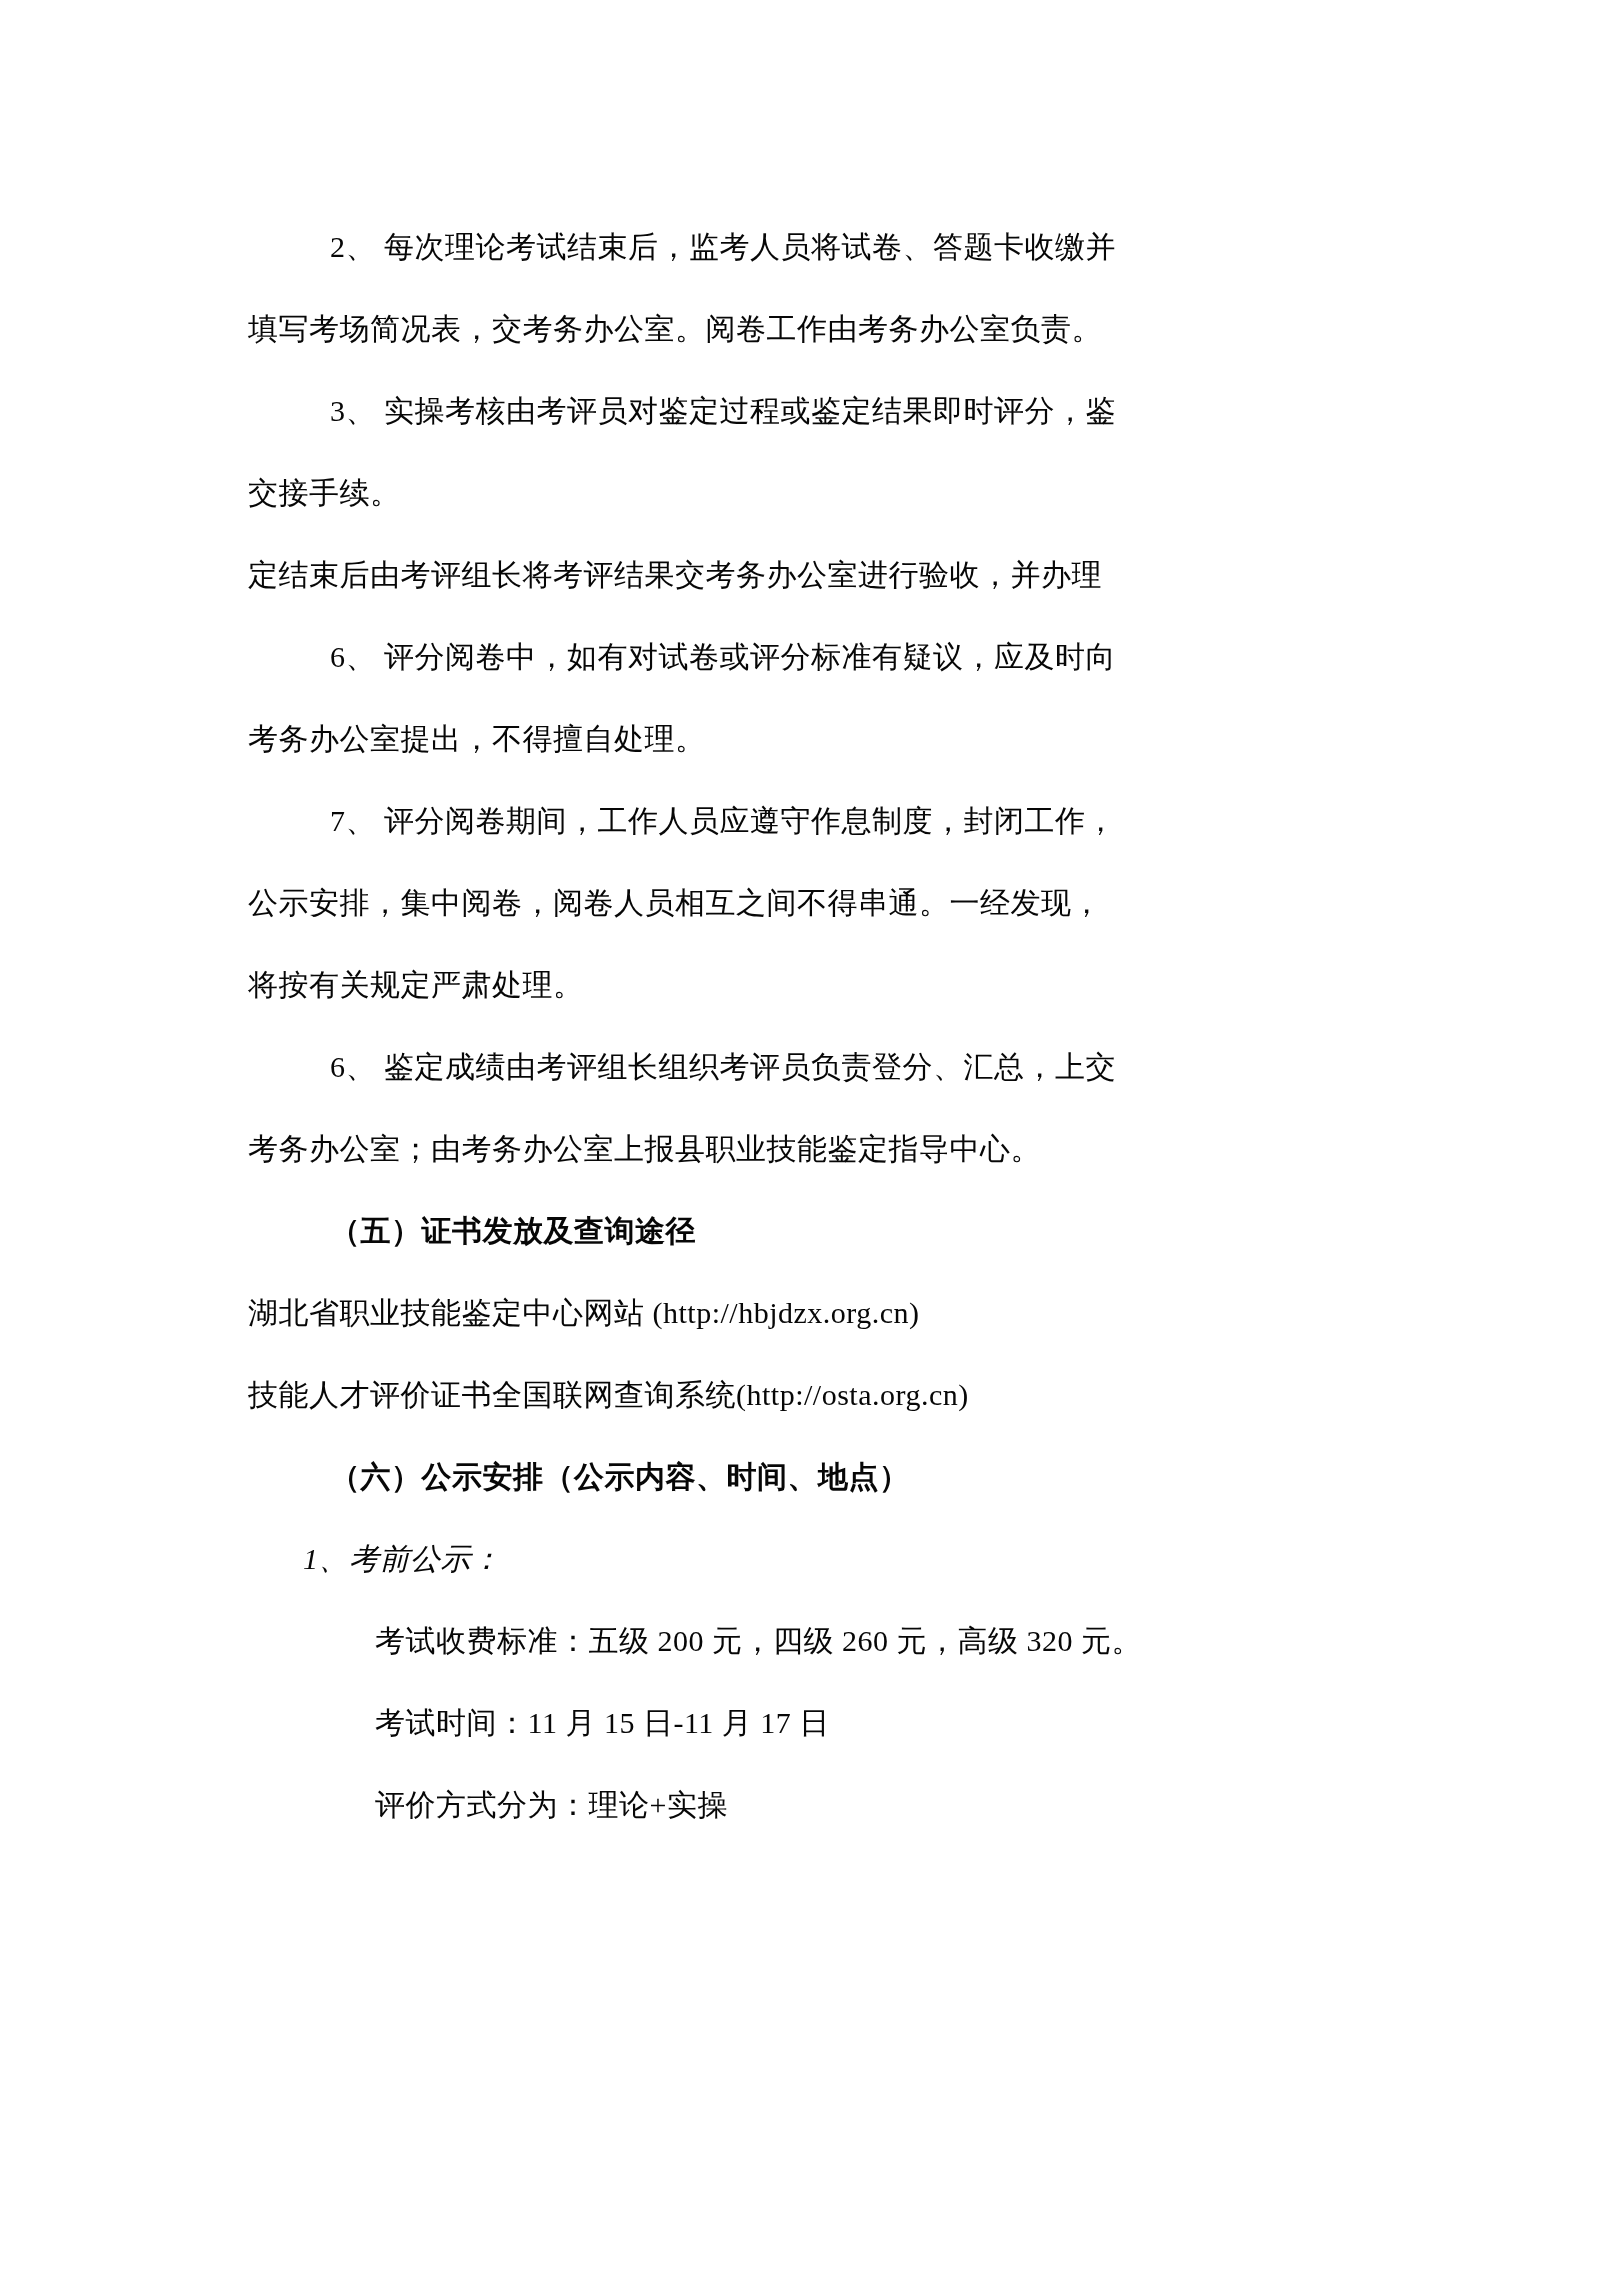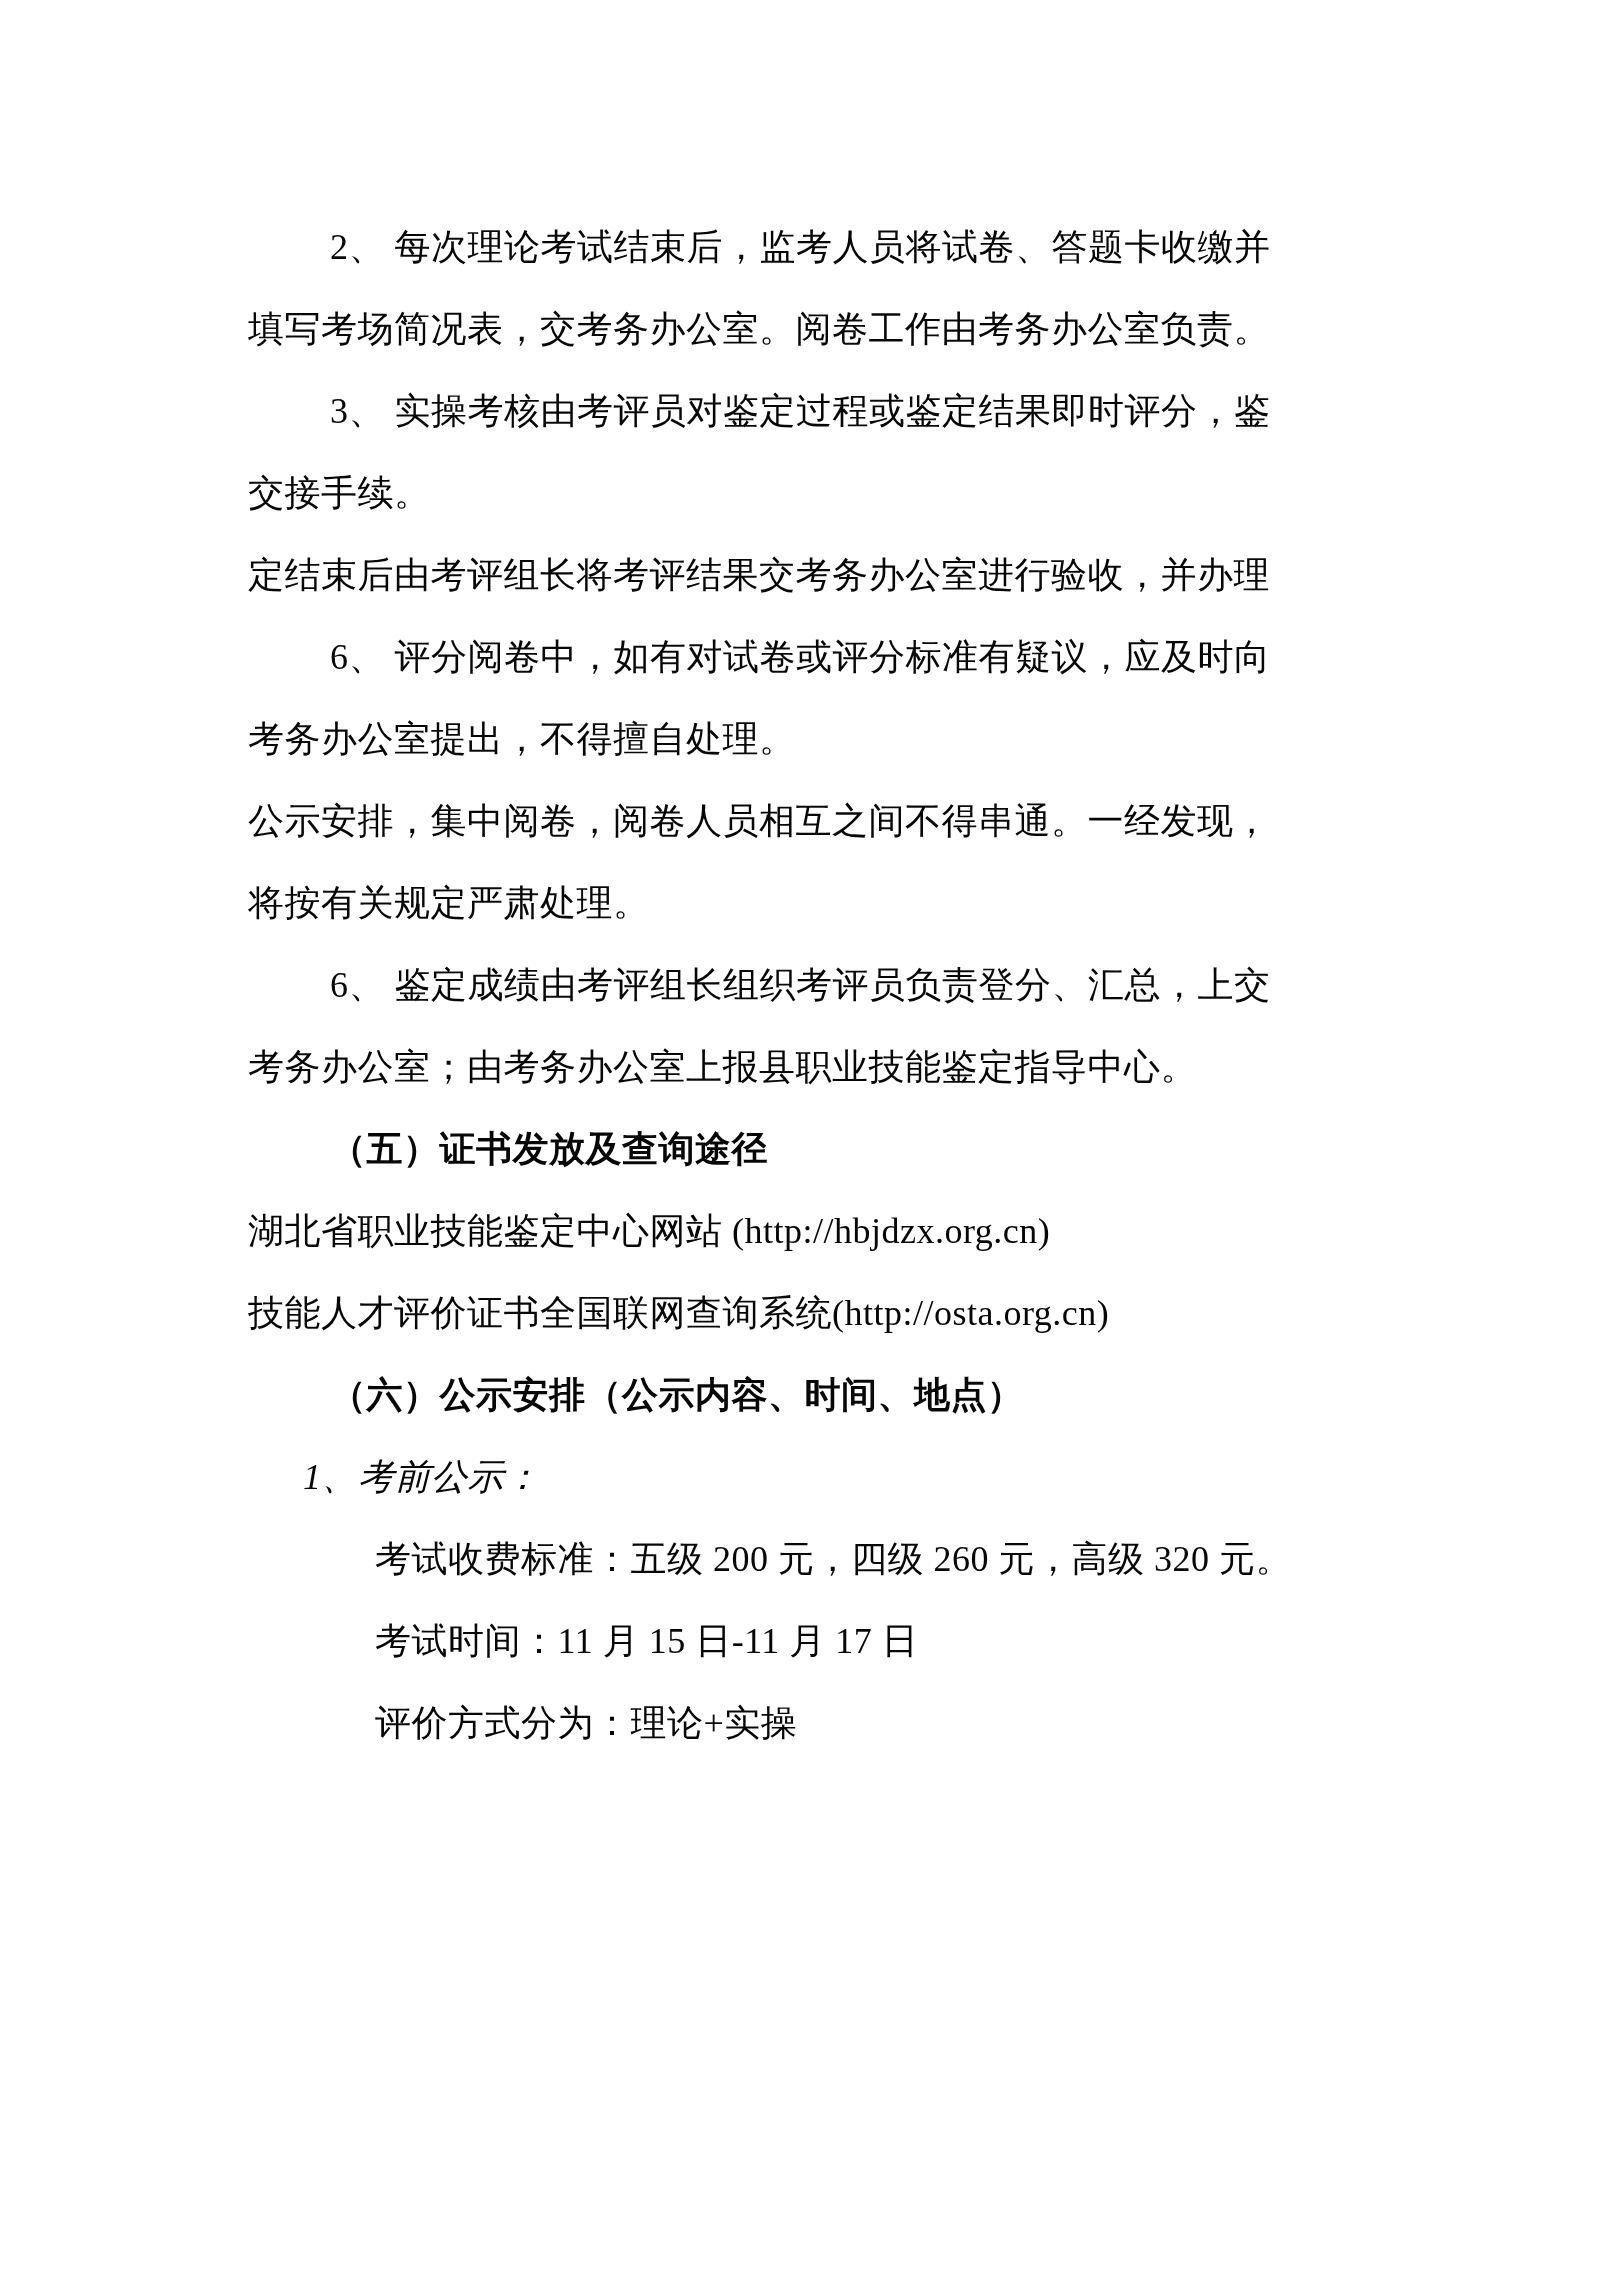--- a/index.html
+++ b/index.html
@@ -20,21 +20,21 @@
     position: absolute;
     left: 248px;
     top: 206px;
     width: 1129px;
   }
   .line {
     margin: 0;
     padding: 0;
     height: 82px;
     line-height: 82px;
-    font-size: 36px;
+    font-size: 30px;
     letter-spacing: 0.5px;
     white-space: nowrap;
   }
   
   .ind2 { padding-left: 82px; }   
   .ind1 { padding-left: 55px; font-style: italic; }   
   .ind3 { padding-left: 127px; }  
   .bold { font-weight: bold; }
 </style>
 </head>
@@ -42,20 +42,21 @@
 
 <div class="page">
   <div class="content">
     <p class="line ind2">2、 每次理论考试结束后，监考人员将试卷、答题卡收缴并</p>
     <p class="line">填写考场简况表，交考务办公室。阅卷工作由考务办公室负责。</p>
     <p class="line ind2">3、 实操考核由考评员对鉴定过程或鉴定结果即时评分，鉴</p>
     <p class="line">交接手续。</p>
     <p class="line">定结束后由考评组长将考评结果交考务办公室进行验收，并办理</p>
     <p class="line ind2">6、 评分阅卷中，如有对试卷或评分标准有疑议，应及时向</p>
     <p class="line">考务办公室提出，不得擅自处理。</p>
+    <p class="line ind2">7、 评分阅卷期间，工作人员应遵守作息制度，封闭工作，</p>
     <p class="line">公示安排，集中阅卷，阅卷人员相互之间不得串通。一经发现，</p>
     <p class="line">将按有关规定严肃处理。</p>
     <p class="line ind2">6、 鉴定成绩由考评组长组织考评员负责登分、汇总，上交</p>
     <p class="line">考务办公室；由考务办公室上报县职业技能鉴定指导中心。</p>
     <p class="line ind2 bold">（五）证书发放及查询途径</p>
     <p class="line">湖北省职业技能鉴定中心网站 (http://hbjdzx.org.cn)</p>
     <p class="line">技能人才评价证书全国联网查询系统(http://osta.org.cn)</p>
     <p class="line ind2 bold">（六）公示安排（公示内容、时间、地点）</p>
     <p class="line ind1">1、考前公示：</p>
     <p class="line ind3">考试收费标准：五级 200 元，四级 260 元，高级 320 元。</p>

